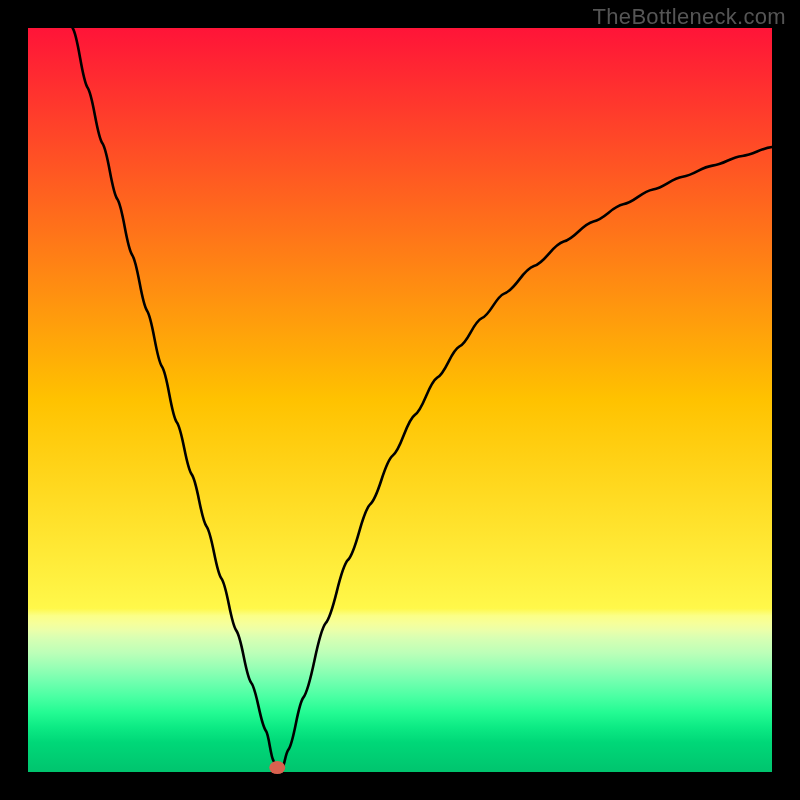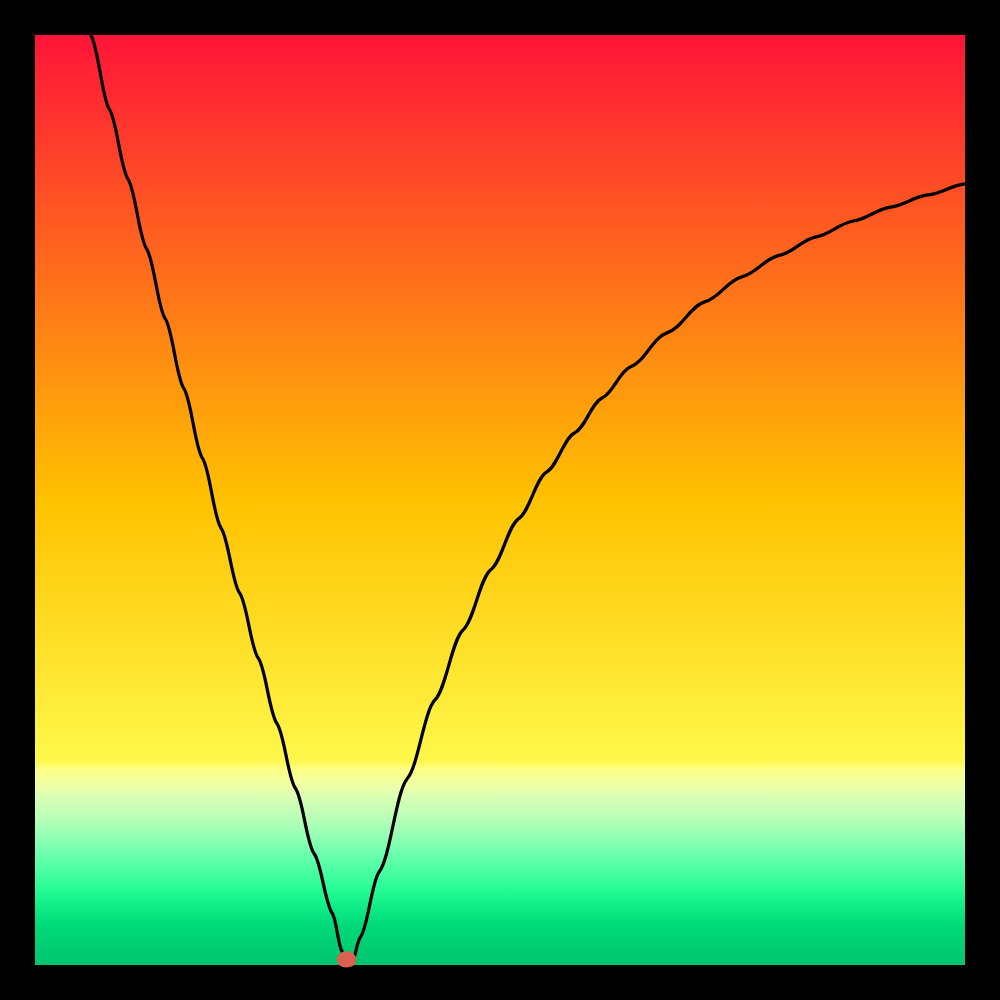--- a/index.html
+++ b/index.html
@@ -14,20 +14,21 @@
     font-weight: 400;
     letter-spacing: 0.3px;
     z-index: 10;
   }
   svg { display: block; }
 </style>
 </head>
 <body>
 
 <div class="chart-container">
+  <div class="watermark">TheBottleneck.com</div>
   <svg id="chart-svg" width="800" height="800" viewBox="0 0 800 800">
       <defs>
         <linearGradient id="bg-grad" x1="0" y1="0" x2="0" y2="1">
           <stop offset="0%" stop-color="#ff1438"></stop>
           <stop offset="50%" stop-color="#ffc200"></stop>
           <stop offset="78%" stop-color="#fff84a"></stop>
           <stop offset="79%" stop-color="#fbff87"></stop>
           <stop offset="80%" stop-color="#f6ff9a"></stop>
           <stop offset="81%" stop-color="#eaffaa"></stop>
           <stop offset="82%" stop-color="#d8ffb3"></stop>

